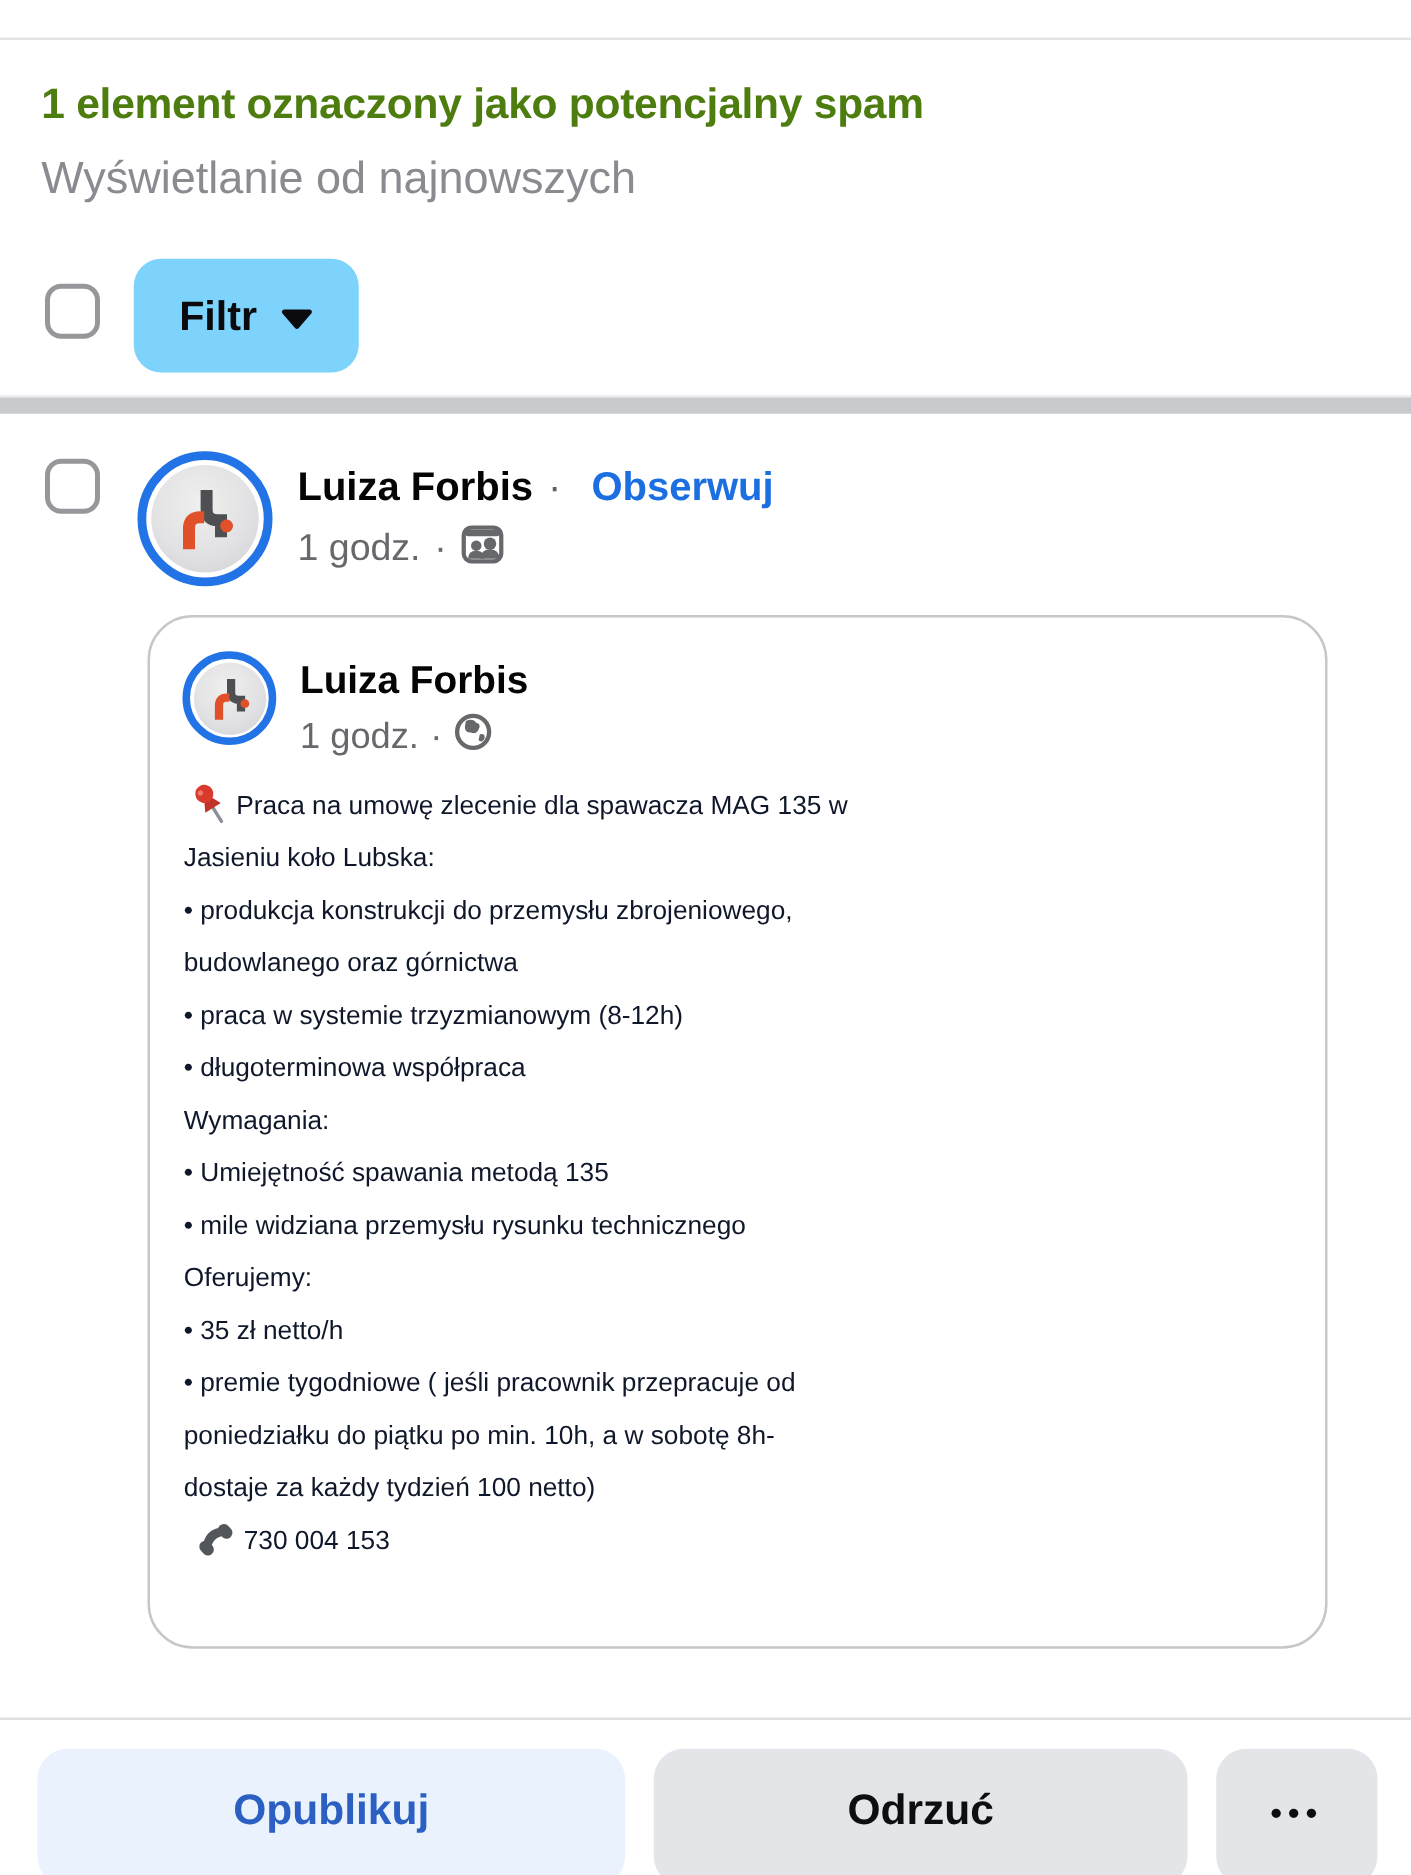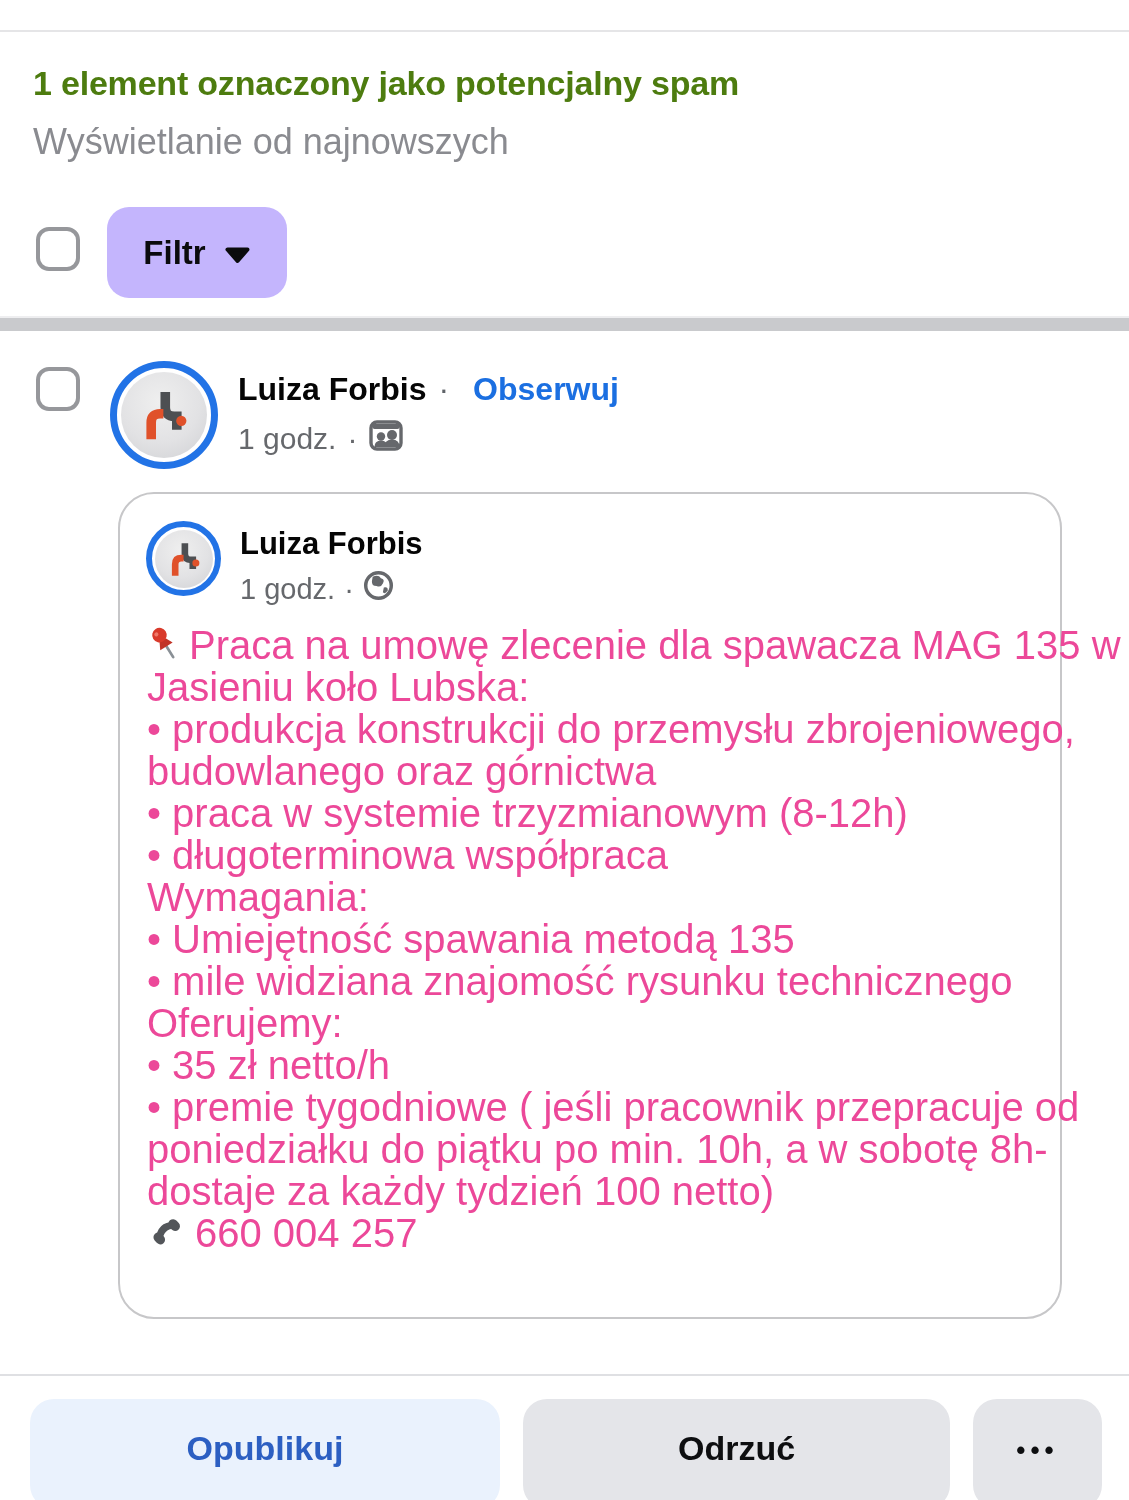--- a/index.html
+++ b/index.html
@@ -12,21 +12,21 @@
 
   .page-title { position:absolute; left:33px; top:64px; font-size:34px; font-weight:700; color:#4d7c0f; letter-spacing:-0.2px; }
   .page-subtitle { position:absolute; left:33px; top:121px; font-size:36px; font-weight:400; color:#8a8b90; }
 
   .checkbox {
     width:44px; height:44px; border:4px solid #96979b; border-radius:13px; background:#fff;
   }
   .filter-row { position:absolute; left:36px; top:227px; display:flex; align-items:center; }
   .filter-btn {
     position:absolute; left:71px; top:-20px; width:180px; height:91px;
-    background:#c4b5fd; border:none; border-radius:22px;
+    background:#7dd3fc; border:none; border-radius:22px;
     display:flex; align-items:center; justify-content:center; gap:18px;
     font-family:"Liberation Sans", sans-serif; font-size:33px; font-weight:700; color:#0b0b0d; cursor:pointer;
   }
   .section-band { position:absolute; left:0; top:316px; width:100%; height:15px; background:#c9cacd; border-top:2px solid #eeeef0; }
 
   .post-row { position:absolute; left:36px; top:367px; display:flex; align-items:flex-start; }
   .avatar {
     border-radius:50%; border:7px solid #2273e6; background:#ffffff;
     display:flex; align-items:center; justify-content:center;
   }
@@ -46,21 +46,21 @@
 
   .post-card {
     position:absolute; left:118px; top:492px; width:944px; height:827px;
     border:2px solid #c7c7c9; border-radius:36px; background:#fff;
   }
   .avatar-sm { position:absolute; left:26px; top:27px; width:75px; height:75px; border-width:6px; }
   .avatar-sm .logo-disc { width:58px; height:58px; }
   .card-name { position:absolute; left:120px; top:32px; font-size:31px; font-weight:700; color:#050505; }
   .card-meta { position:absolute; left:120px; top:76px; display:flex; align-items:center; gap:9px; font-size:29px; color:#66686c; }
 
-  .post-text { position:absolute; left:27px; top:130px; width:895px; font-size:40px; color:#ec4899; }
+  .post-text { position:absolute; left:27px; top:130px; width:895px; font-size:21px; color:#0f172a;text-align:right; }
   .post-text .line { height:42px; line-height:42px; white-space:nowrap; display:flex; align-items:center; }
   .pin-wrap { display:inline-flex; width:40px; height:42px; align-items:center; justify-content:flex-start; margin-right:2px; }
   .phone-wrap { display:inline-flex; width:44px; height:42px; align-items:center; margin-right:4px; }
 
   .footer-rule { position:absolute; left:0; top:1374px; width:100%; height:2px; background:#dfe0e3; }
   .actions { position:absolute; left:0; top:1399px; width:100%; height:74px; }
   .action-btn {
     position:absolute; top:0; height:110px; border:none; border-radius:24px;
     font-family:"Liberation Sans", sans-serif; font-size:34px; font-weight:700; cursor:pointer;
     display:flex; align-items:center; justify-content:center; padding-bottom:12px;
@@ -181,21 +181,21 @@
       <div class="line">
           <span>• długoterminowa współpraca</span>
         </div>
       <div class="line">
           <span>Wymagania:</span>
         </div>
       <div class="line">
           <span>• Umiejętność spawania metodą 135</span>
         </div>
       <div class="line">
-          <span>• mile widziana znajomość rysunku technicznego</span>
+          <span>• mile widziana przemysłu rysunku technicznego</span>
         </div>
       <div class="line">
           <span>Oferujemy:</span>
         </div>
       <div class="line">
           <span>• 35 zł netto/h</span>
         </div>
       <div class="line">
           <span>• premie tygodniowe ( jeśli pracownik przepracuje od</span>
         </div>
@@ -208,21 +208,21 @@
       <div class="line">
         <span class="phone-wrap icon">
           <svg width="38" height="38" viewBox="0 0 36 36">
             <g transform="rotate(-42 18 18)" fill="#53565a">
               <rect x="4" y="13" width="9" height="12" rx="4.5"></rect>
               <rect x="23" y="13" width="9" height="12" rx="4.5"></rect>
               <path d="M5 18 Q18 5 31 18 L27 23 Q18 14 9 23 Z"></path>
             </g>
           </svg>
         </span>
-        <span>660 004 257</span>
+        <span>730 004 153</span>
       </div>
     </div>
   </div>
 
   <div class="footer-rule"></div>
 
   <div class="actions">
     <button class="action-btn btn-publish">Opublikuj</button>
     <button class="action-btn btn-reject">Odrzuć</button>
     <button class="action-btn btn-more">•••</button>

